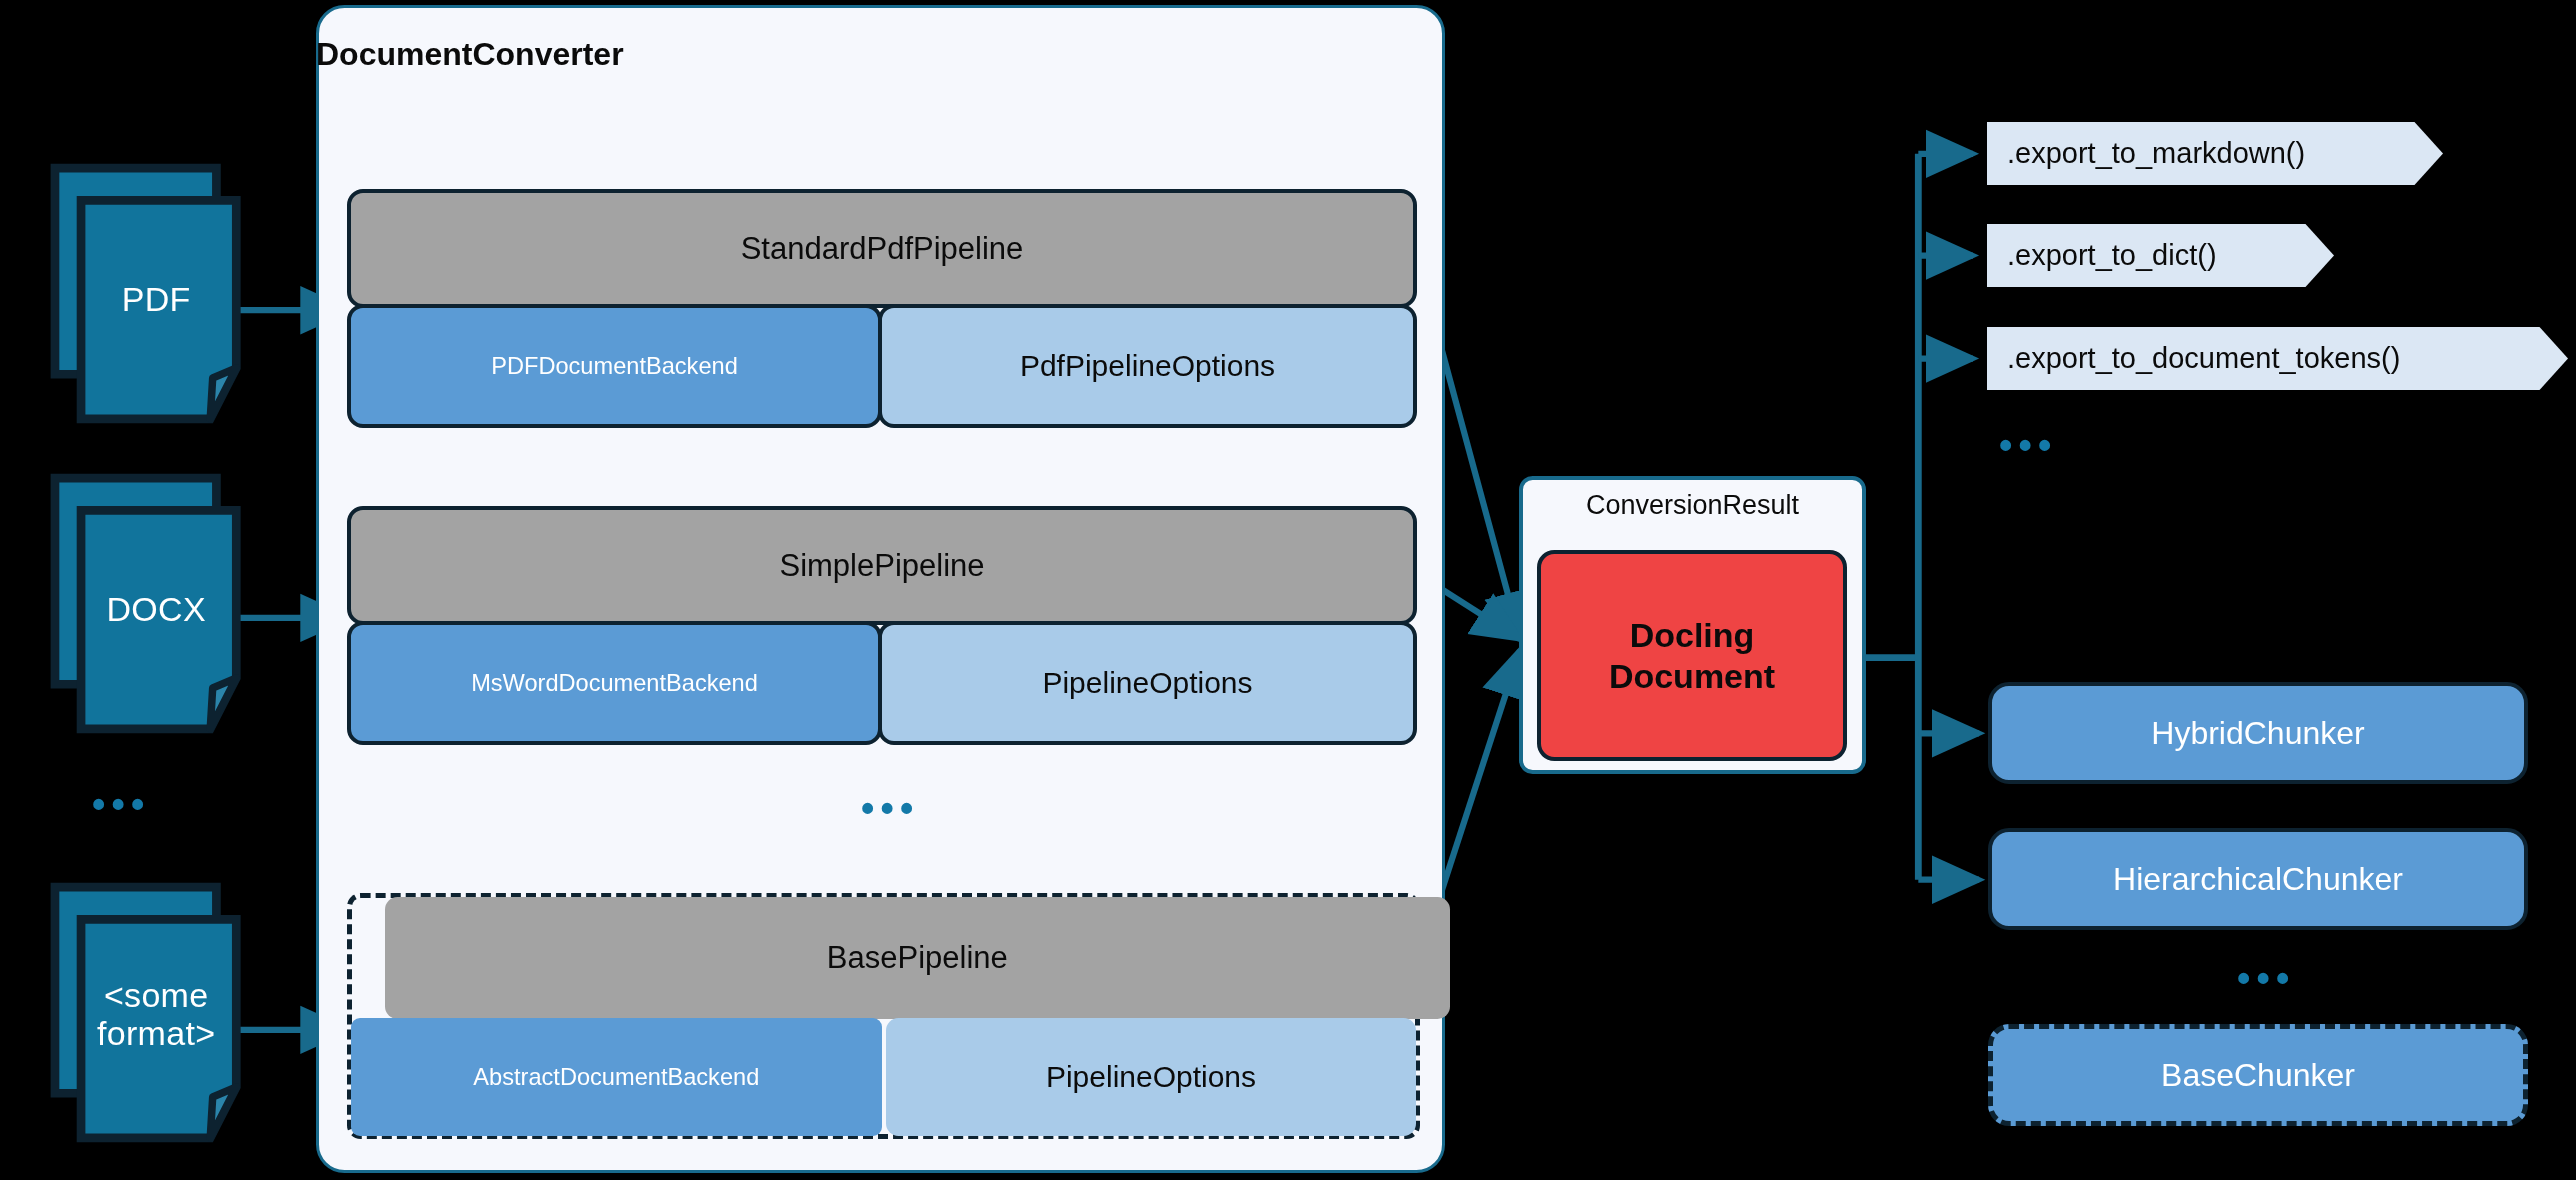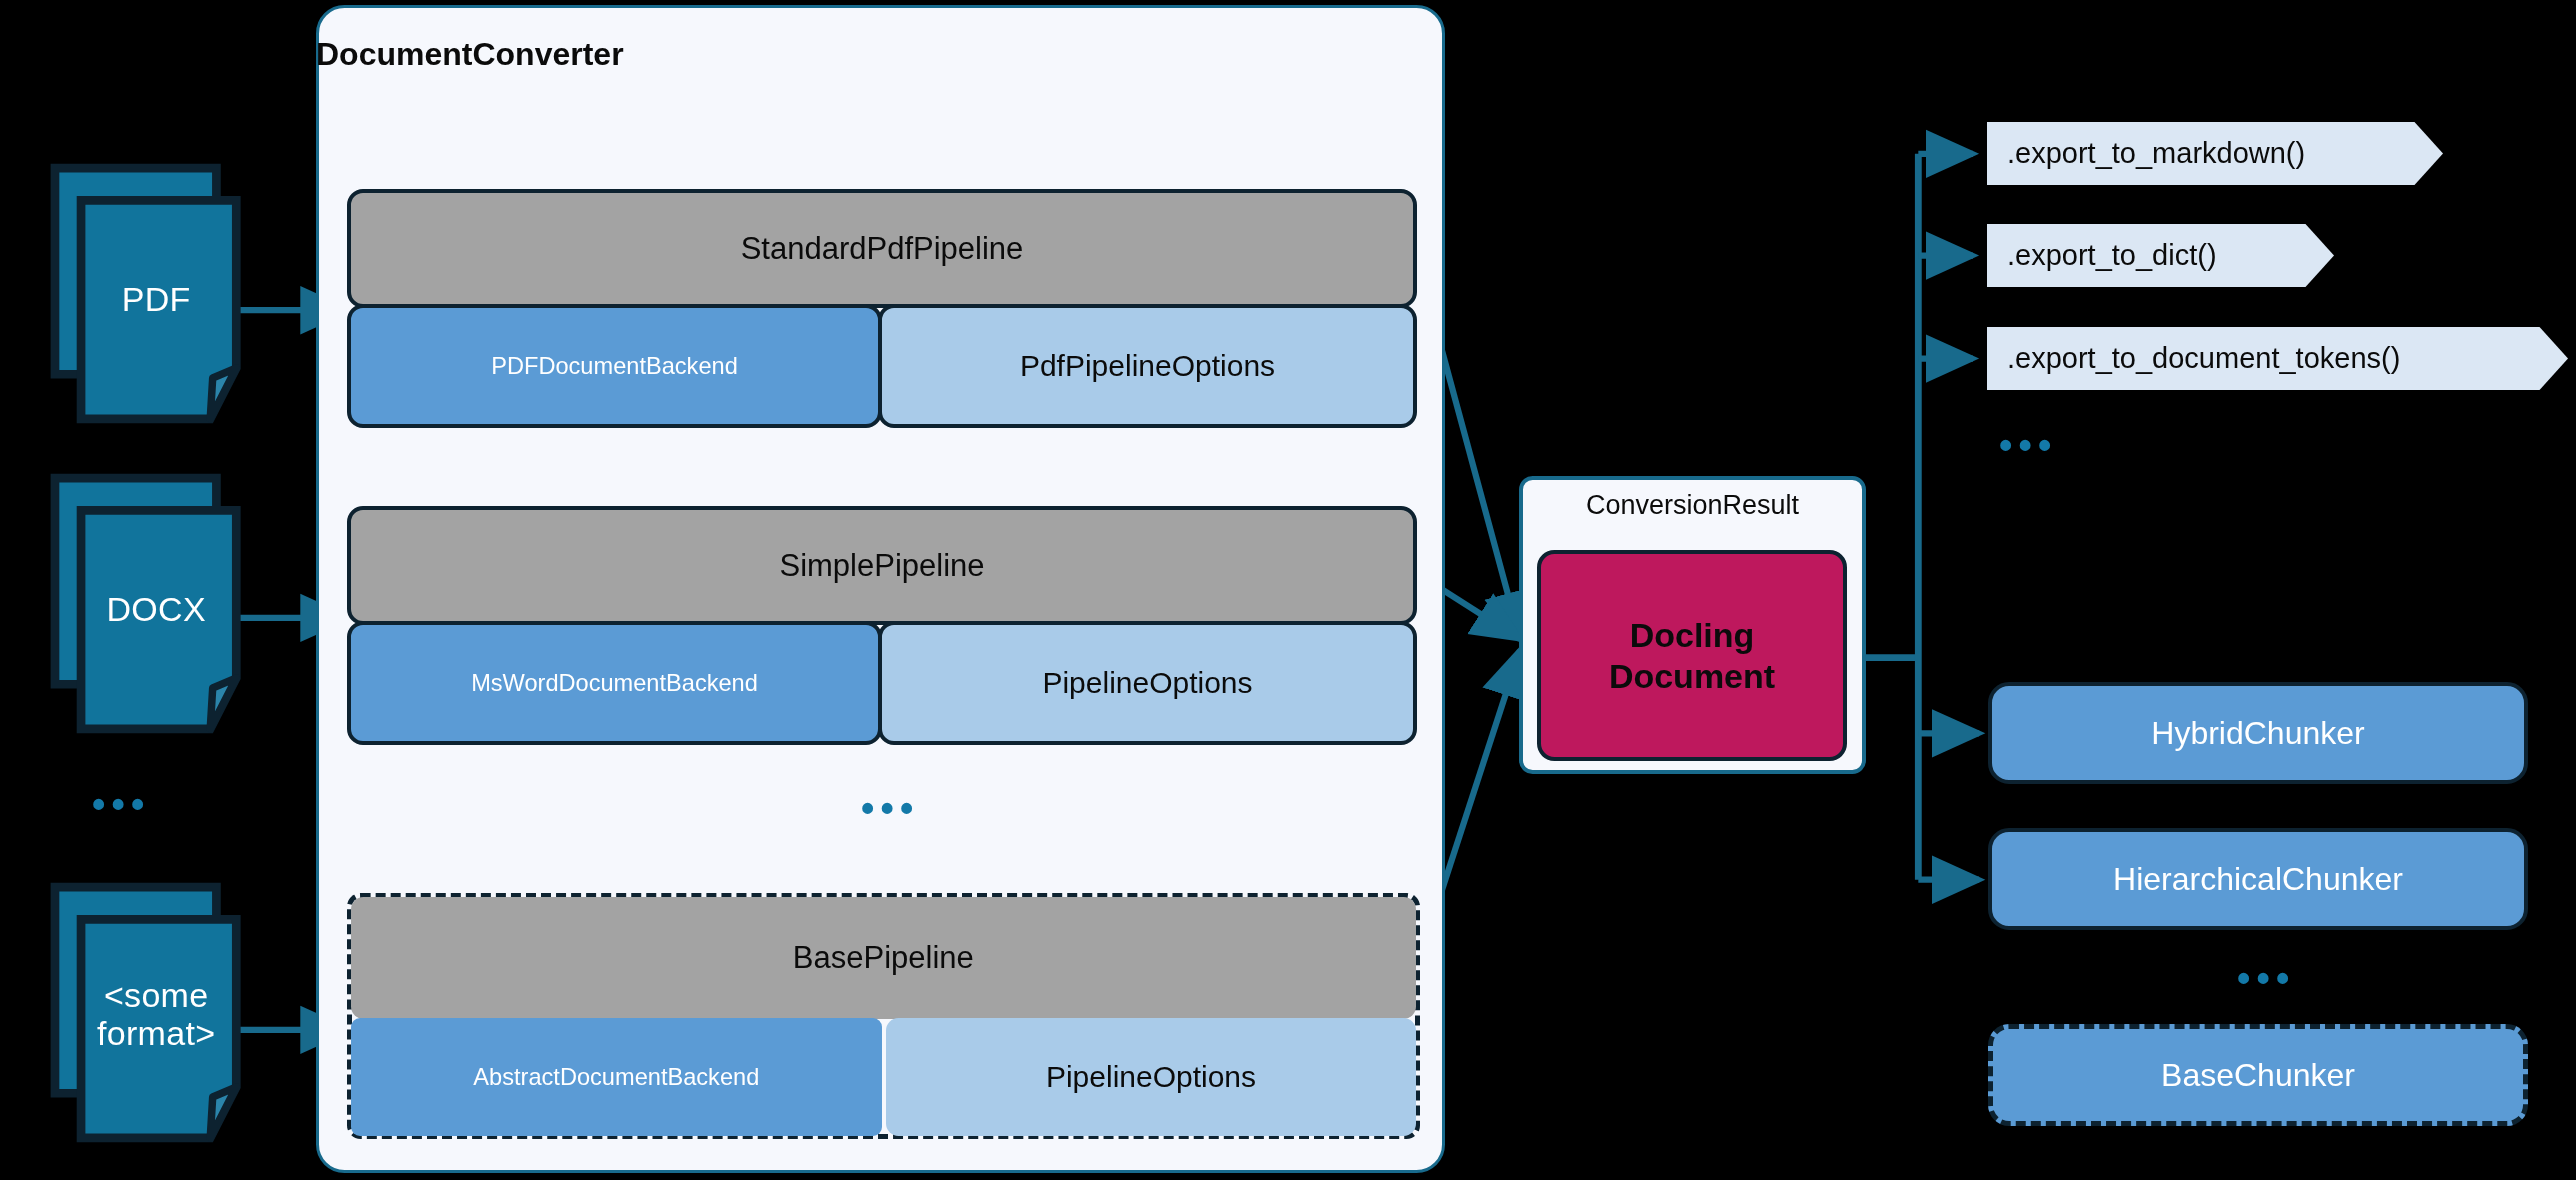--- a/index.html
+++ b/index.html
@@ -18,41 +18,41 @@
                    border-radius:28.5px;box-sizing:border-box;}
   .converter-title{position:absolute;left:0;right:0;text-align:left;
                    font-size:32px;font-weight:bold;color:#0b0b0b;}
 
   .pipe-group{position:absolute;box-sizing:border-box;}
   .pipe-group.dashed{border:5.6px dashed #0d2230;border-radius:13.6px;}
   .pipe-head{position:absolute;box-sizing:border-box;background:#a3a3a3;
              border:4.3px solid #0d2230;border-radius:16px;
              display:flex;align-items:center;justify-content:center;
              font-size:31px;color:#0b0b0b;}
-  .pipe-head.nb{border:none;border-radius:12.4px;}
+  .pipe-head.nb{border:none;border-radius:12.4px;margin-left:34px;}
   .pipe-backend{position:absolute;box-sizing:border-box;background:#5b9bd5;
                 border:4.3px solid #0d2230;border-radius:16px;
                 display:flex;align-items:center;justify-content:center;
                 font-size:23.6px;color:#ffffff;}
   .pipe-backend.nb{border:none;border-radius:9px;}
   .pipe-options{position:absolute;box-sizing:border-box;background:#a9cbe9;
                 border:4.3px solid #0d2230;border-radius:16px;
                 display:flex;align-items:center;justify-content:center;
                 font-size:30px;color:#0b0b0b;}
   .pipe-options.nb{border:none;border-radius:12.4px;}
 
   .ellipsis{position:absolute;color:#1379a8;font-size:38px;font-weight:bold;
             letter-spacing:6.2px;line-height:1;}
 
   
   .result-outer{position:absolute;background:#f6f8fd;border:4.3px solid #186a8c;
                 border-radius:13.6px;box-sizing:border-box;}
   .result-label{position:absolute;left:0;right:0;text-align:center;
                 font-size:27px;color:#0b0b0b;}
-  .result-inner{position:absolute;background:#be185d;border:4.3px solid #0d2230;
+  .result-inner{position:absolute;background:#ef4444;border:4.3px solid #0d2230;
                 border-radius:17.4px;box-sizing:border-box;
                 display:flex;align-items:center;justify-content:center;
                 text-align:center;font-size:34px;font-weight:bold;color:#0b0b0b;
                 line-height:1.2;}
 
   
   .export-chip{position:absolute;background:#dbe7f4;color:#0b0b0b;
                display:flex;align-items:center;box-sizing:border-box;
                font-size:29px;padding-left:20px;
                clip-path:polygon(0 0, calc(100% - 28.5px) 0, 100% 50%, calc(100% - 28.5px) 100%, 0 100%);}

